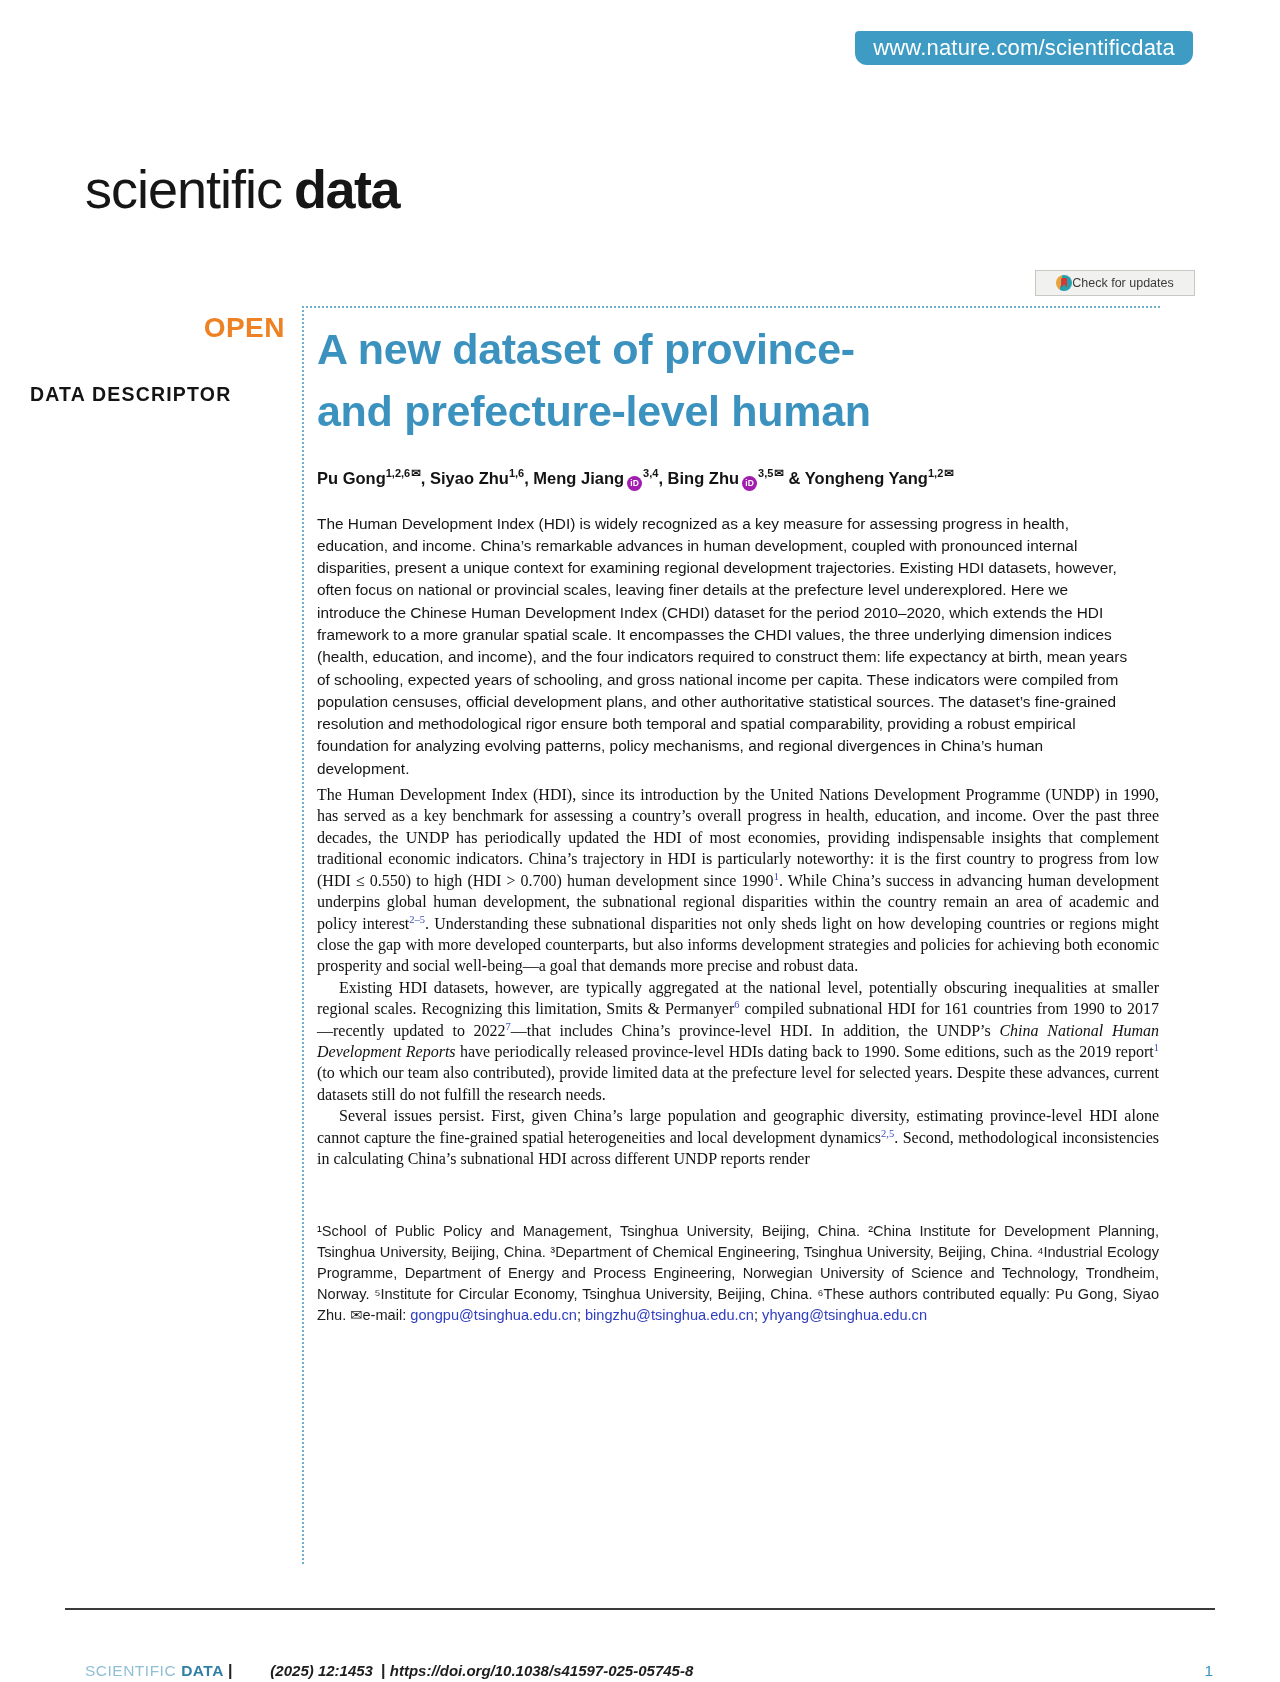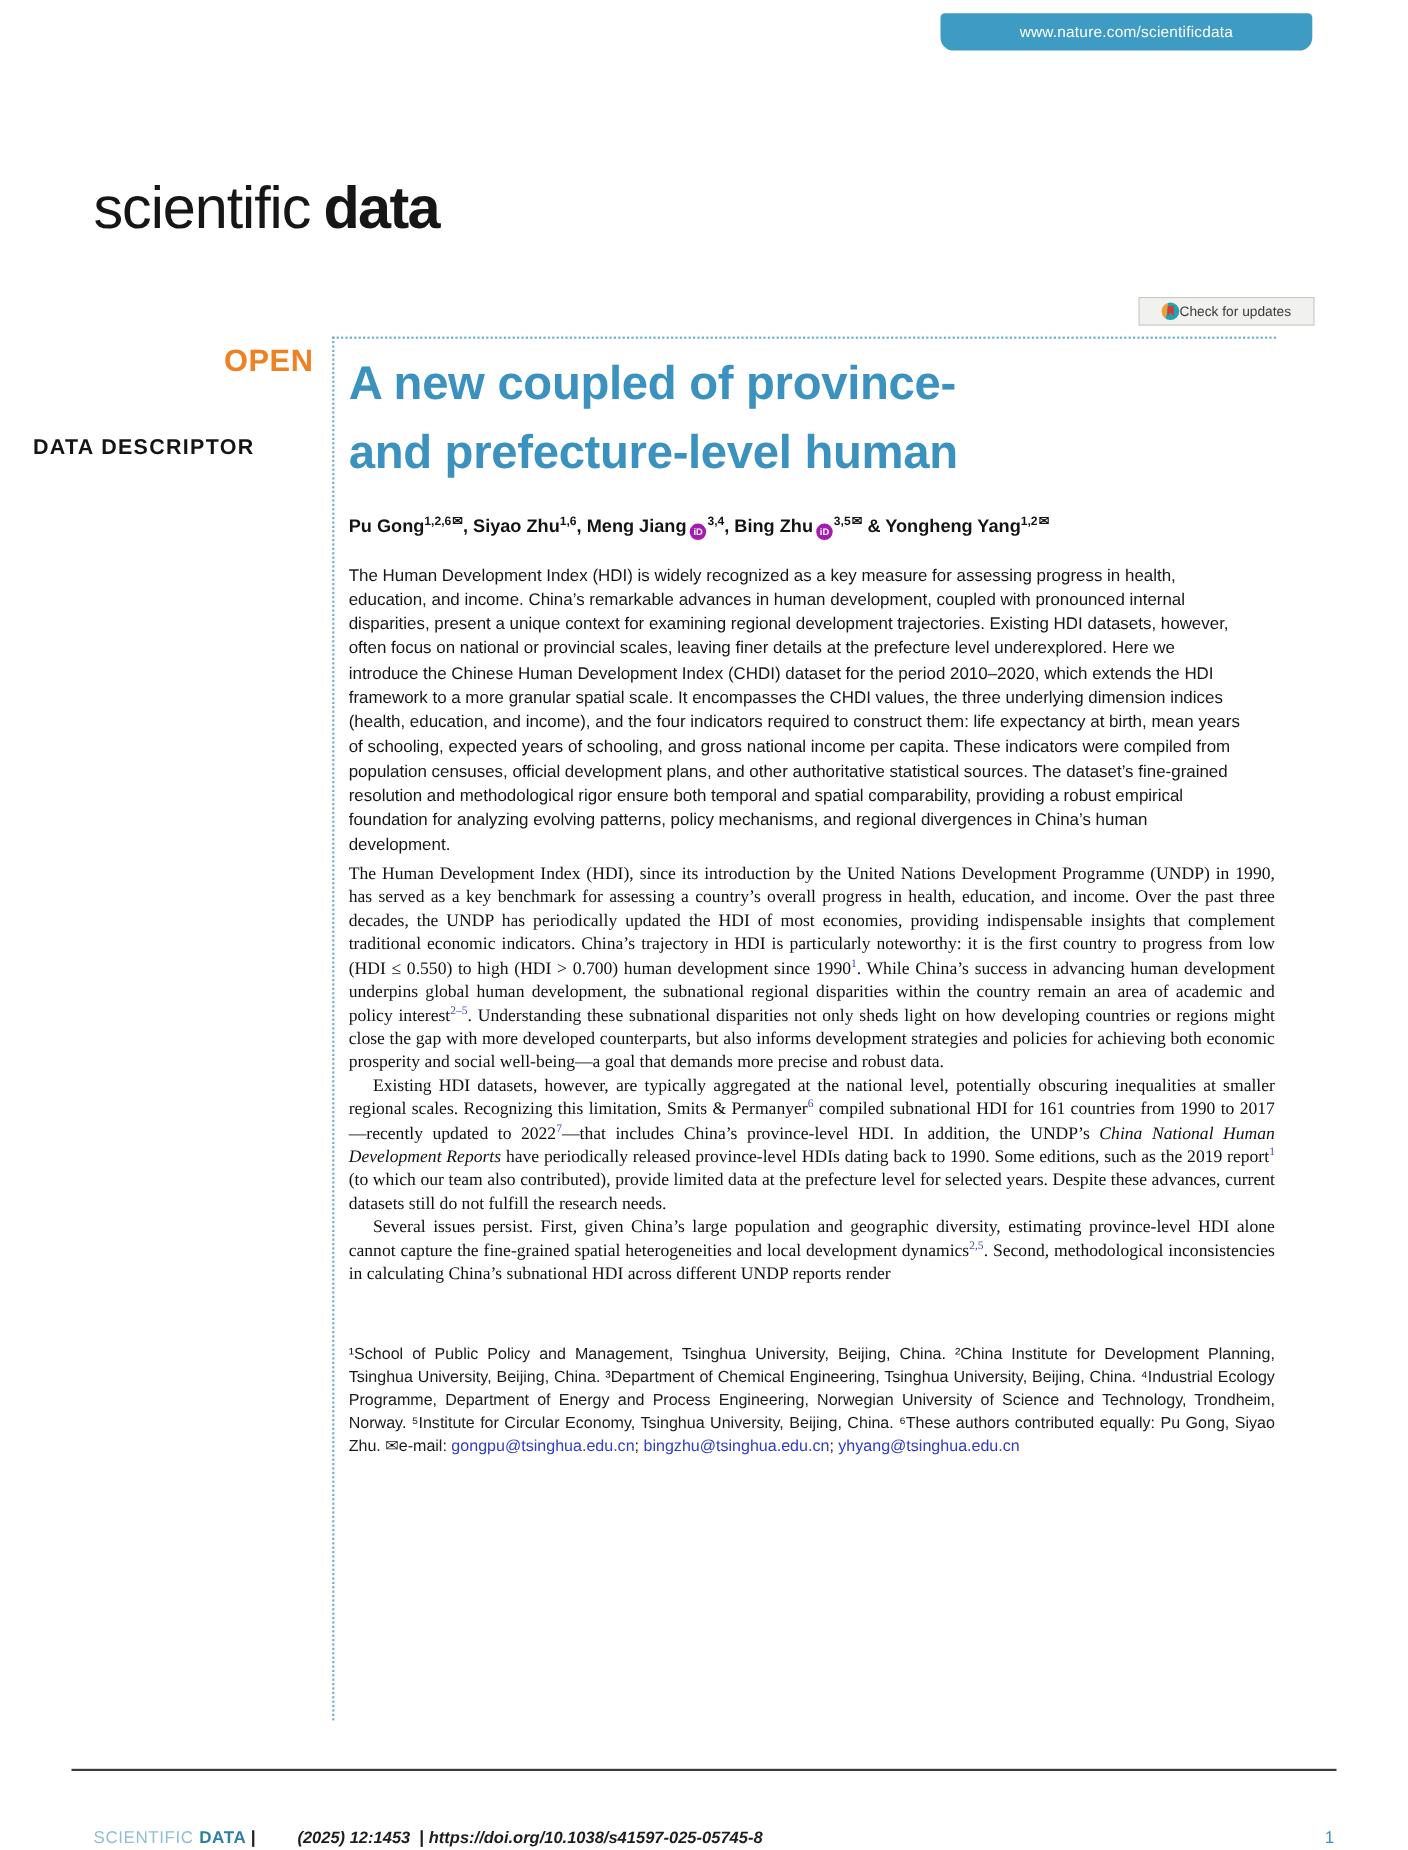--- a/index.html
+++ b/index.html
@@ -5,24 +5,24 @@
   * { margin:0; padding:0; box-sizing:border-box; }
   html,body { background:#888; }
   .page {
     position:relative; width:1280px; height:1682px; background:#ffffff;
     margin:0 auto; overflow:hidden;
     font-family:"Liberation Sans", sans-serif; color:#1a1a1a;
   }
 
   
   .site-banner {
-    position:absolute; left:855px; top:12px; width:338px; height:34px;
+    position:absolute; left:855px; top:31px; width:338px; height:34px;
     background:#3e9cc4; border-radius:4px 4px 12px 12px;
     display:flex; align-items:center; justify-content:center;
-    color:#ffffff; font-size:14px; letter-spacing:.2px; cursor:pointer;
+    color:#ffffff; font-size:22px; letter-spacing:.2px; cursor:pointer;
   }
 
   
   .logo { position:absolute; left:85px; top:158px; font-size:54px; letter-spacing:-1px; color:#161616; }
   .logo .lt { font-weight:400; }
   .logo .bd { font-weight:800; margin-left:12px; letter-spacing:-1.5px; }
 
   
   .check-badge {
     position:absolute; left:1035px; top:270px; width:160px; height:26px;
@@ -40,21 +40,21 @@
     background:#d03a3a;
     clip-path:polygon(0 0,100% 0,100% 100%,50% 62%,0 100%);
   }
 
   
   .open-label {
     position:absolute; left:30px; top:312px; width:255px; text-align:right;
     color:#ee8123; font-size:28px; font-weight:bold; letter-spacing:.5px;
   }
   .article-type {
-    position:absolute; left:30px; top:396px; width:262px;
+    position:absolute; left:30px; top:383px; width:262px;
     color:#141414; font-size:19.5px; font-weight:bold; letter-spacing:1.2px;
   }
 
   
   .content-frame {
     position:absolute; left:302px; top:306px; width:858px; height:1258px;
     border-top:2px dotted #6fb0cc; border-left:2px dotted #6fb0cc;
     padding:10px 0 0 13px;
   }
   .title { color:#3c92bf; font-size:43px; line-height:62px; font-weight:bold; letter-spacing:-.3px; }
@@ -123,21 +123,21 @@
     <span class="cm-circle"></span>
     <span>Check for updates</span>
   </div>
 
   <div class="open-label">OPEN</div>
   <div class="article-type">DATA DESCRIPTOR</div>
 
   <div class="content-frame">
 
     <div class="title">
-        <div>A new coupled of province-</div>
+        <div>A new dataset of province-</div>
         <div>and prefecture-level human</div>
       </div>
 
     <div class="authors"><span>Pu Gong</span><sup>1,2,6</sup><sup class="env">✉</sup><span>, </span><span>Siyao Zhu</span><sup>1,6</sup><span>, </span><span>Meng Jiang</span><span class="orcid">iD</span><sup>3,4</sup><span>, </span><span>Bing Zhu</span><span class="orcid">iD</span><sup>3,5</sup><sup class="env">✉</sup><span> &amp; </span><span>Yongheng Yang</span><sup>1,2</sup><sup class="env">✉</sup></div>
 
     <div class="abstract">The Human Development Index (HDI) is widely recognized as a key measure for assessing progress in health, education, and income. China’s remarkable advances in human development, coupled with pronounced internal disparities, present a unique context for examining regional development trajectories. Existing HDI datasets, however, often focus on national or provincial scales, leaving finer details at the prefecture level underexplored. Here we introduce the Chinese Human Development Index (CHDI) dataset for the period 2010–2020, which extends the HDI framework to a more granular spatial scale. It encompasses the CHDI values, the three underlying dimension indices (health, education, and income), and the four indicators required to construct them: life expectancy at birth, mean years of schooling, expected years of schooling, and gross national income per capita. These indicators were compiled from population censuses, official development plans, and other authoritative statistical sources. The dataset’s fine-grained resolution and methodological rigor ensure both temporal and spatial comparability, providing a robust empirical foundation for analyzing evolving patterns, policy mechanisms, and regional divergences in China’s human development.</div>
 
 
     <div class="body-copy">
         <p><span>The Human Development Index (HDI), since its introduction by the United Nations Development Programme (UNDP) in 1990, has served as a key benchmark for assessing a country’s overall progress in health, education, and income. Over the past three decades, the UNDP has periodically updated the HDI of most economies, providing indispensable insights that complement traditional economic indicators. China’s trajectory in HDI is particularly noteworthy: it is the first country to progress from low (HDI ≤ 0.550) to high (HDI &gt; 0.700) human development since 1990</span><sup class="ref">1</sup><span>. While China’s success in advancing human development underpins global human development, the subnational regional disparities within the country remain an area of academic and policy interest</span><sup class="ref">2–5</sup><span>. Understanding these subnational disparities not only sheds light on how developing countries or regions might close the gap with more developed counterparts, but also informs development strategies and policies for achieving both economic prosperity and social well-being—a goal that demands more precise and robust data.</span></p>

